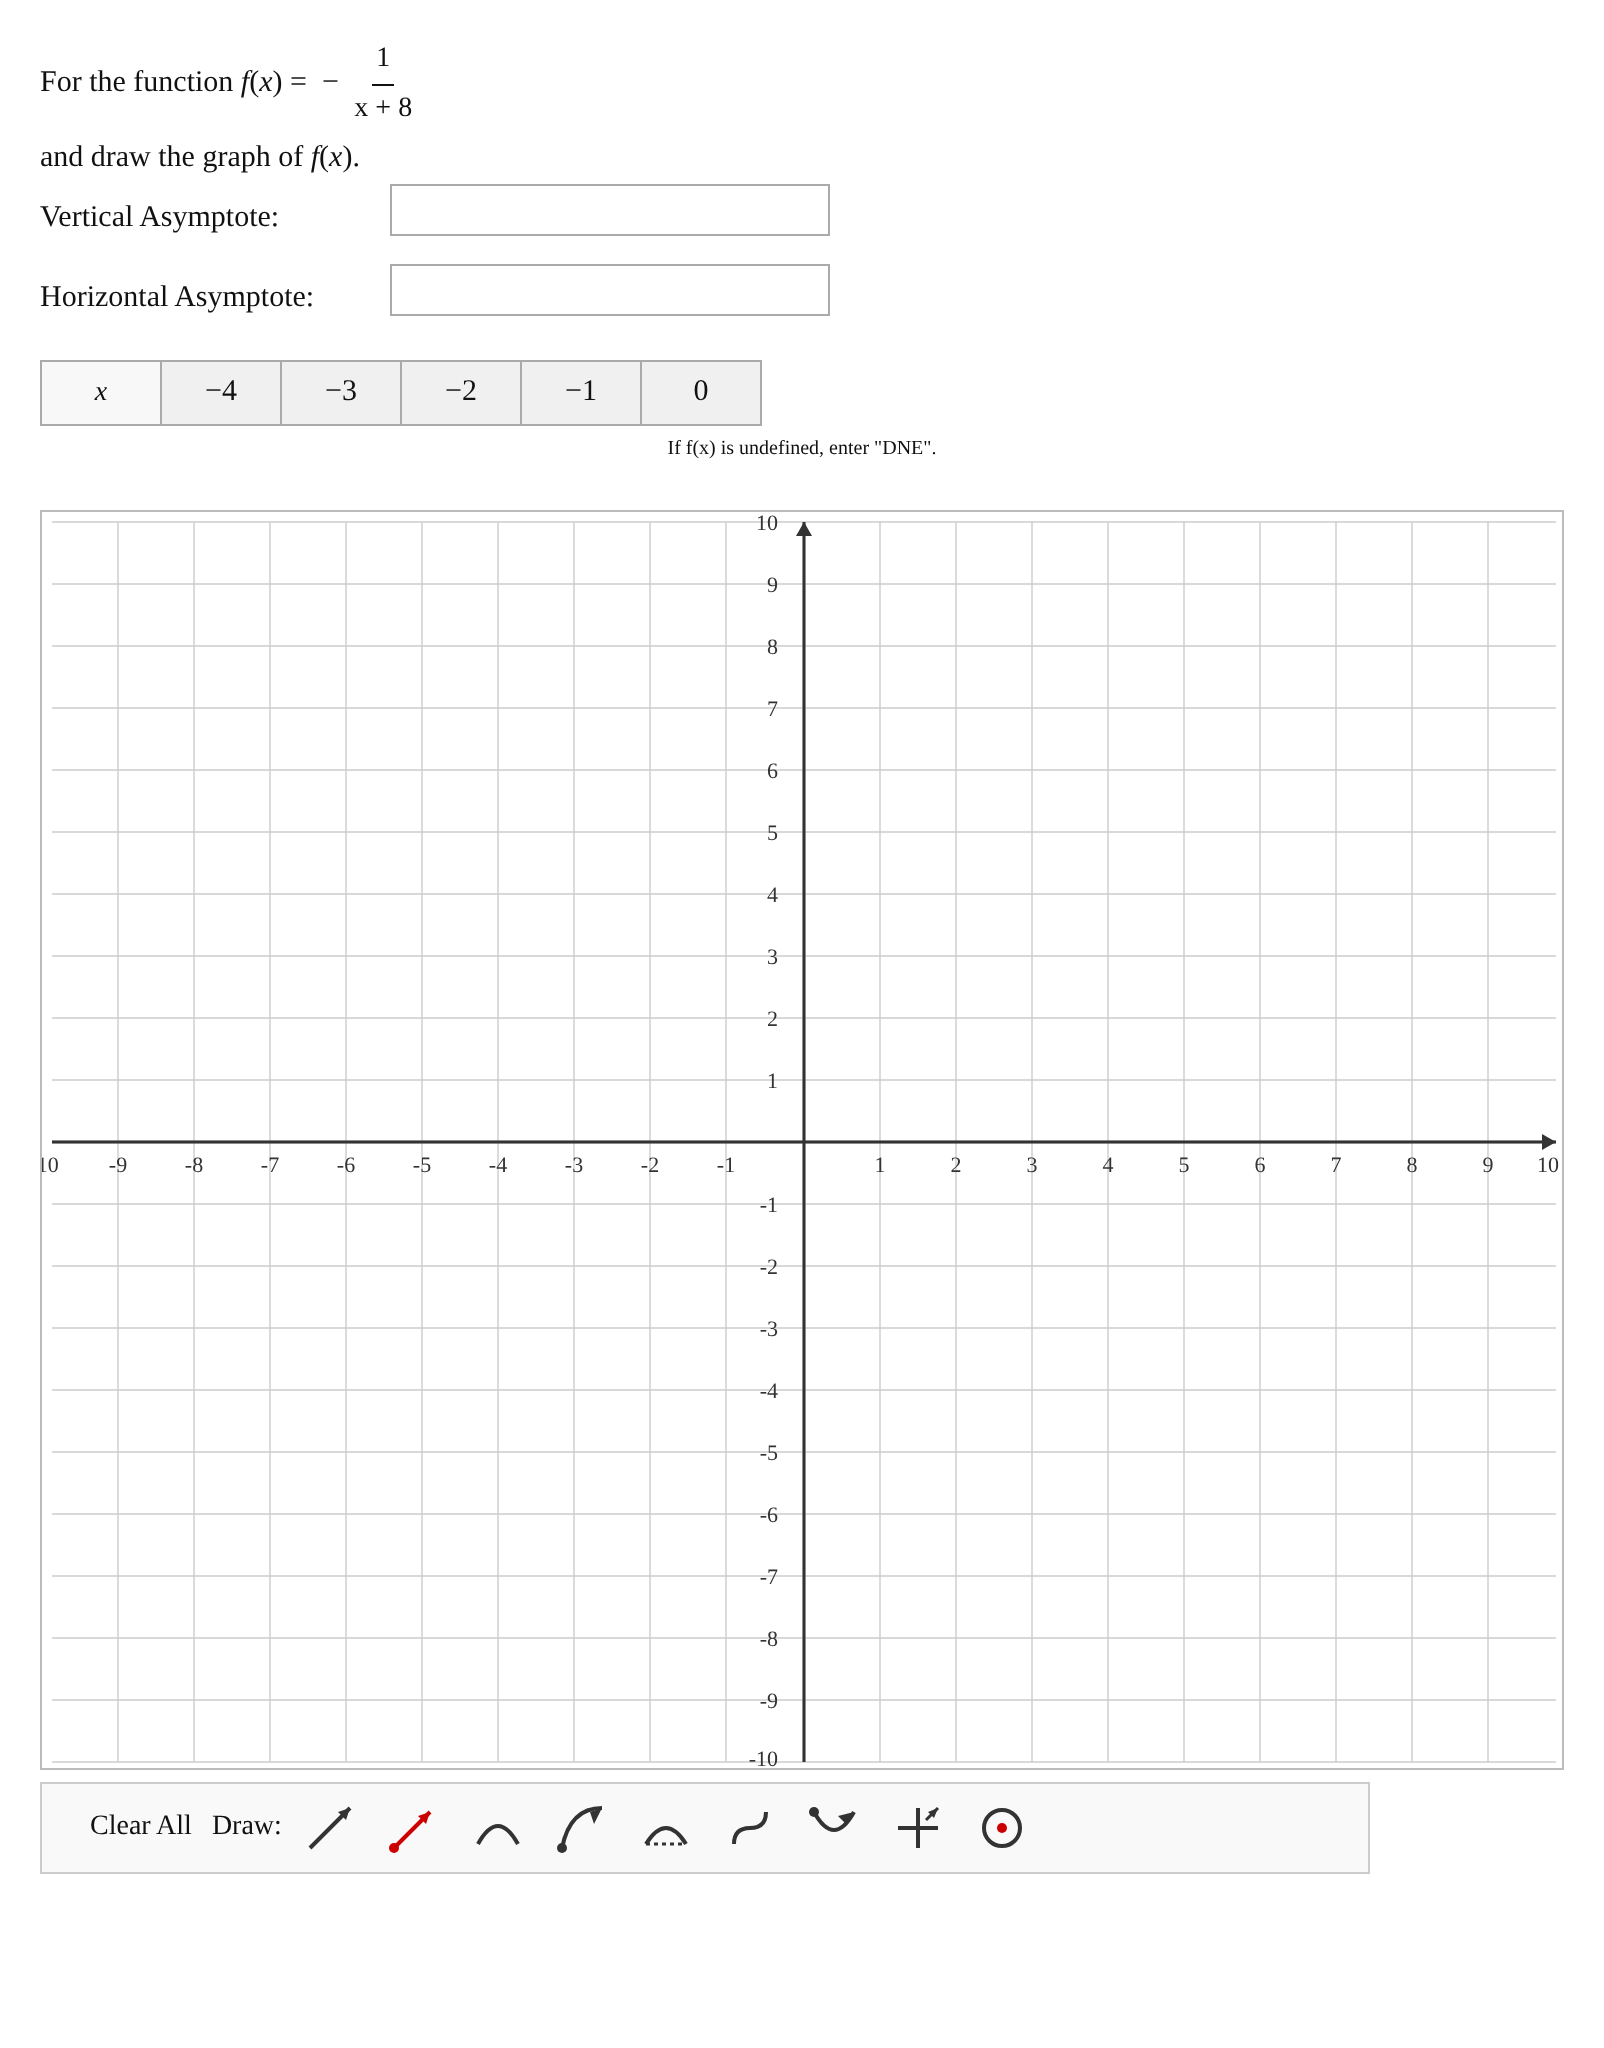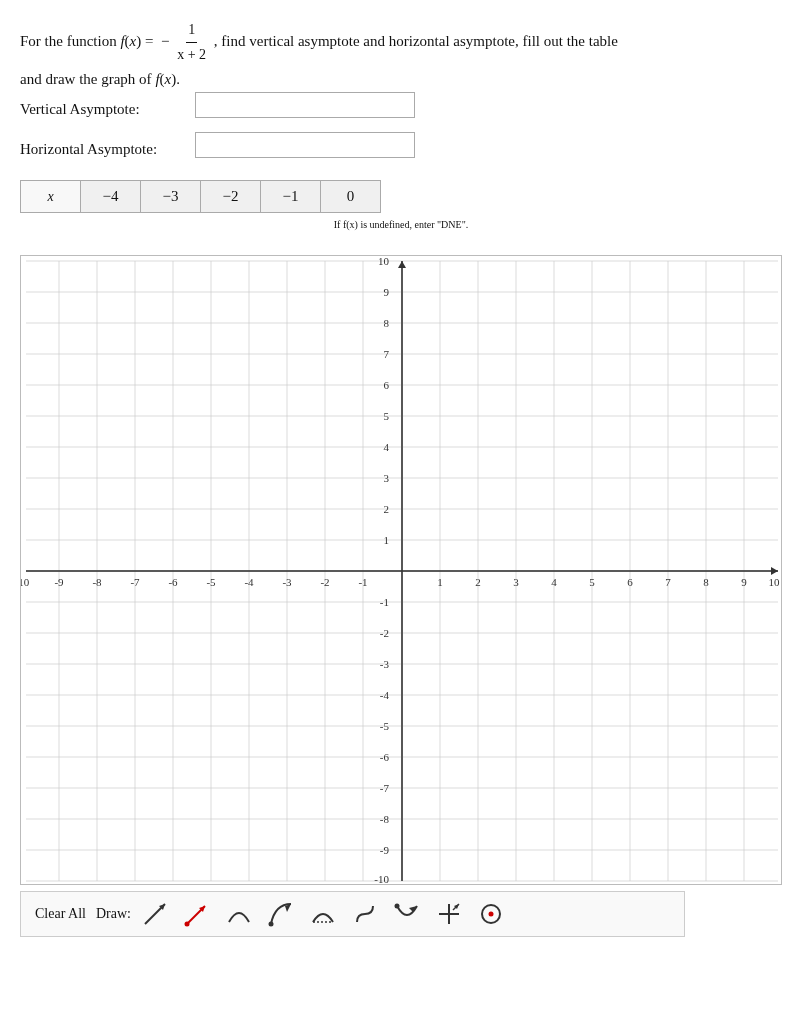--- a/index.html
+++ b/index.html
@@ -99,21 +99,21 @@
     }
     .graph-svg {
       position: absolute;
       top: 0; left: 0;
     }
     .toolbar {
       display: flex;
       align-items: center;
       gap: 6px;
       margin-top: 6px;
-      padding: 6px 10px;
+      padding: 6px 20px;
       border: 1px solid #ccc;
       background: #f9f9f9;
       width: 665px;
     }
     .toolbar-btn {
       background: none;
       border: none;
       cursor: pointer;
       padding: 2px 4px;
       font-size: 20px;
@@ -139,23 +139,22 @@
       font-family: Liberation Serif, serif;
     }
   </style>
 </head>
 <body>
 
 <div class="problem-text">
   <span>For the function <em>f</em>(<em>x</em>) = &nbsp;−</span>
   <span class="fraction">
     <span class="numerator">1</span>
-    <span class="denominator">x + 2</span>
+    <span class="denominator">x + 8</span>
   </span>
-  <span>, find vertical asymptote and horizontal asymptote, fill out the table</span>
   <br>
   <span>and draw the graph of <em>f</em>(<em>x</em>).</span>
 </div>
 
 <div class="asymptote-row">
   <span class="asymptote-label">Vertical Asymptote:</span>
   <input class="asymptote-input" type="text" value="" style="">
 </div>
 
 <div class="asymptote-row">

